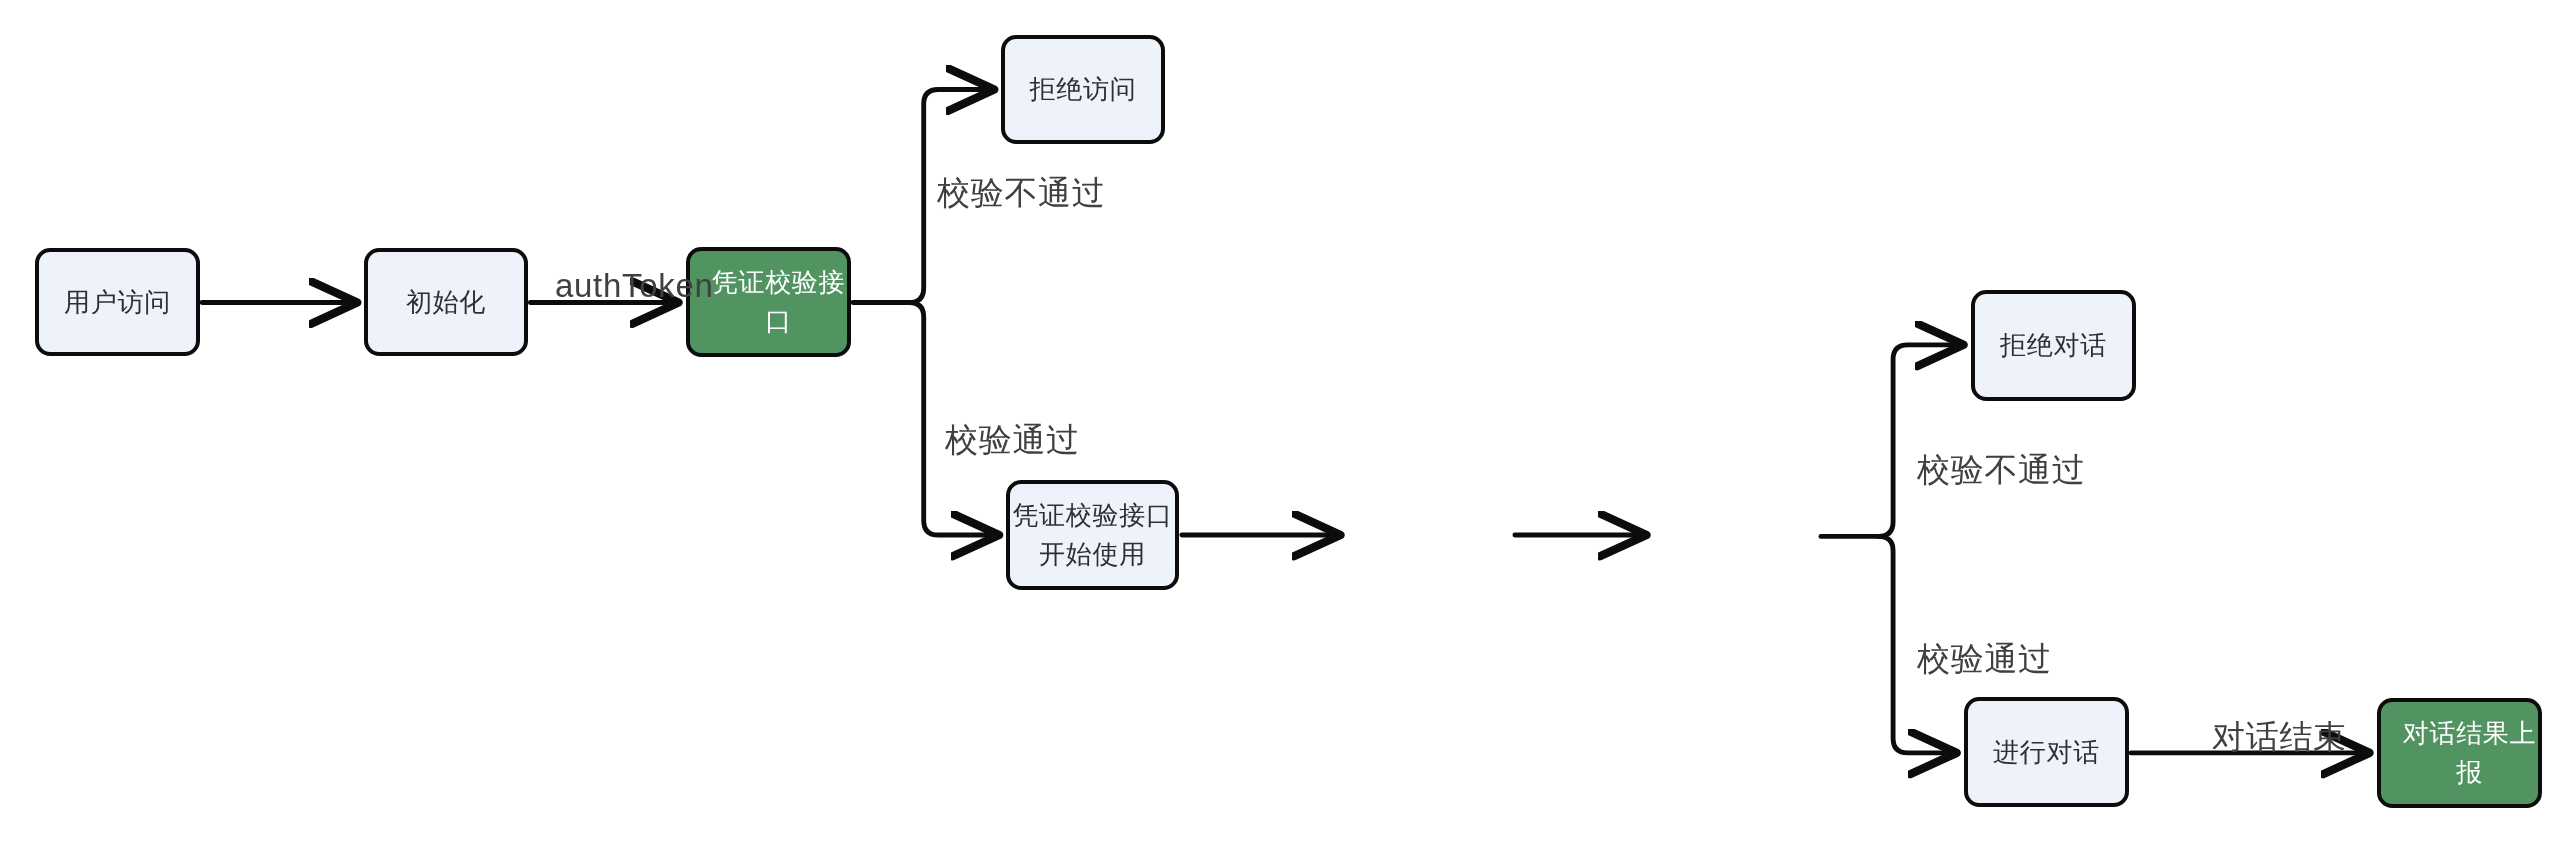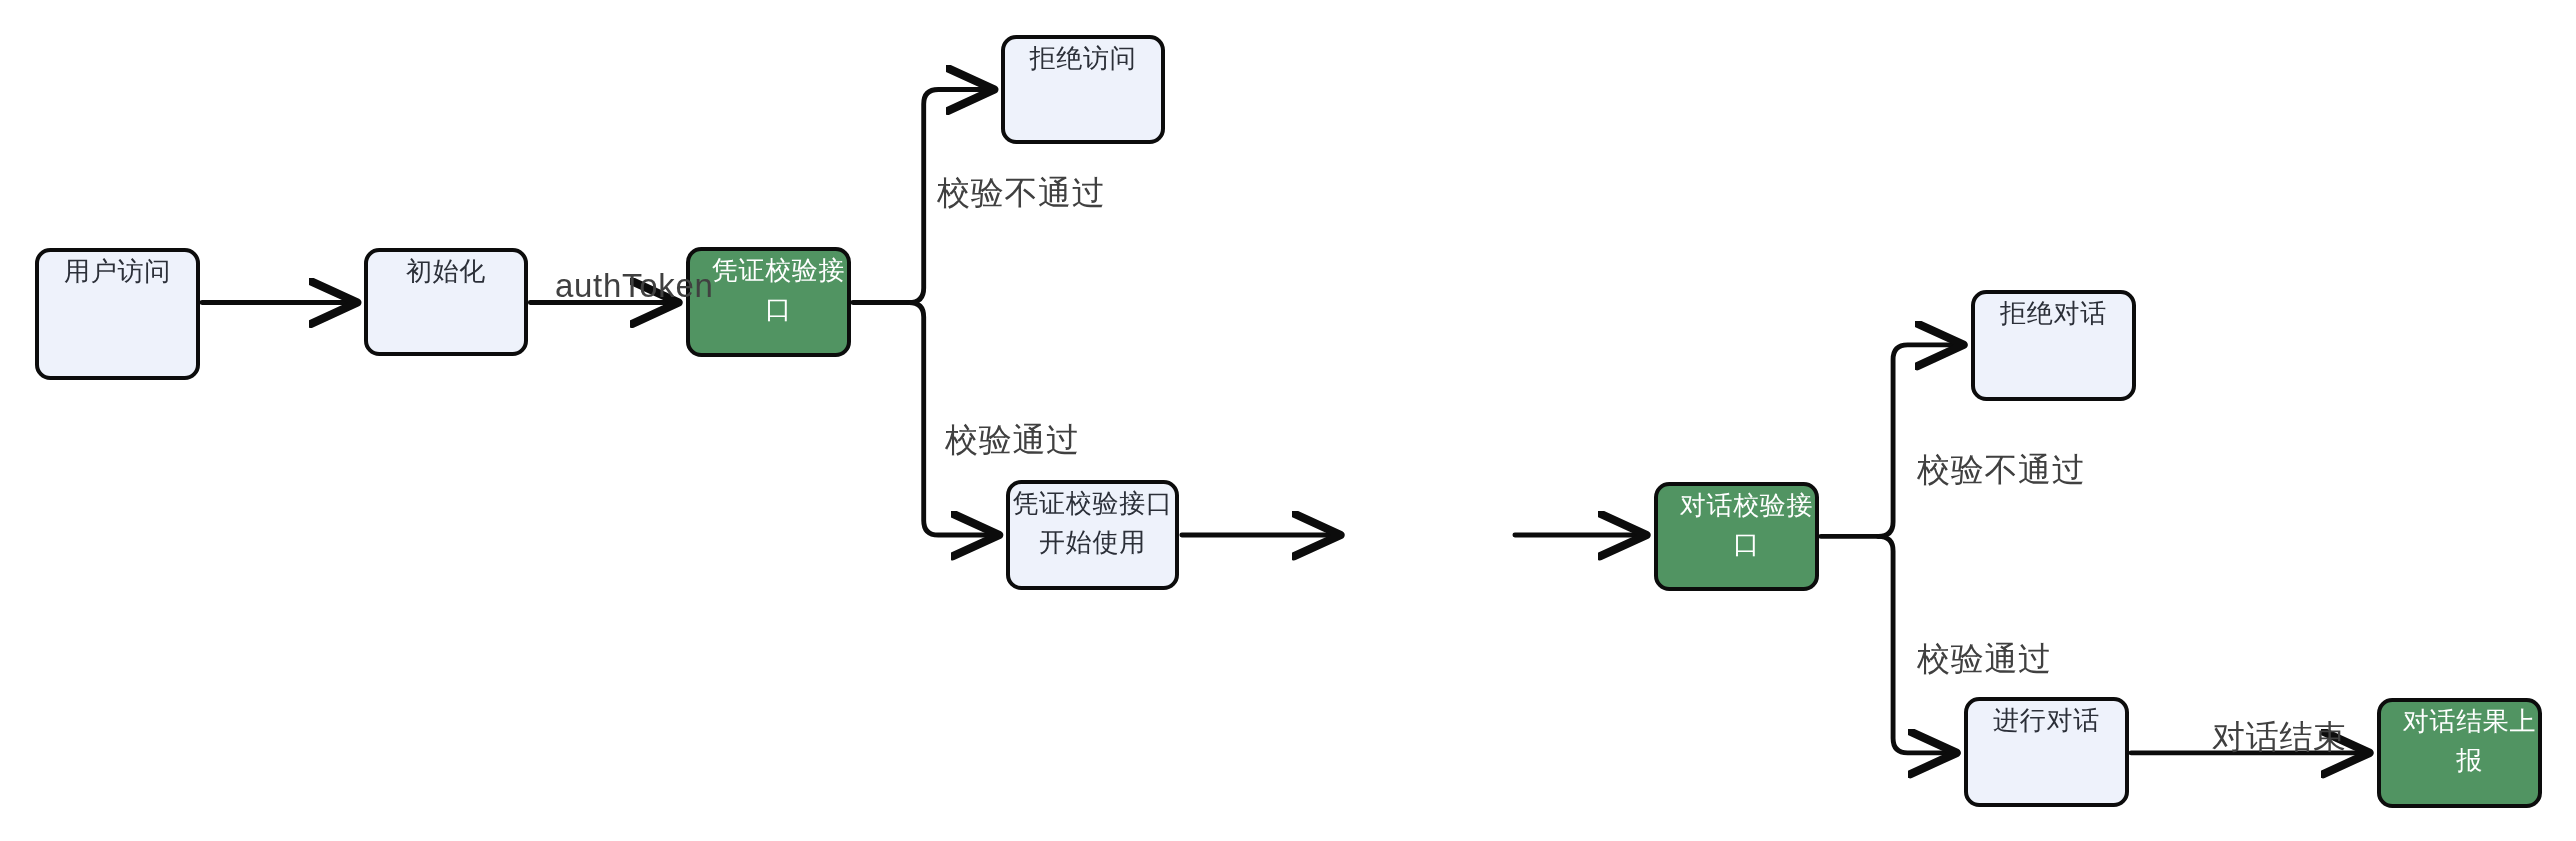--- a/index.html
+++ b/index.html
@@ -21,20 +21,21 @@
     top: 0;
     width: 2576px;
     height: 841px;
   }
   .node {
     position: absolute;
     box-sizing: border-box;
     border: 4.2px solid #0c0c0c;
     border-radius: 15.3px;
     display: flex;
+    align-items: center;
     justify-content: center;
     text-align: center;
     line-height: 1.5;
     letter-spacing: 0.7px;
   }
   .node.fill-light {
     background: #eef2fb;
     color: #2b2f38;
   }
   .node.fill-green {
@@ -86,21 +87,21 @@
       <path d="M 2624,773 L 2707,773"></path>
 
       <path d="M 2707,773 Q 2728,773 2728,752 L 2728,518 Q 2728,497 2749,497 L 2827,497" marker-end="url(#arrowhead)"></path>
 
       <path d="M 2707,773 Q 2728,773 2728,794 L 2728,1064 Q 2728,1085 2749,1085 L 2817,1085" marker-end="url(#arrowhead)"></path>
 
       <path d="M 3071,1085 L 3412,1085" marker-end="url(#arrowhead)"></path>
     </g>
   </svg>
 
-  <div class="node fill-light" style="left:35px; top:248px; width:165px; height:132px;">
+  <div class="node fill-light" style="left:35px; top:248px; width:165px; height:108px;">
     <span class="node-label">用户访问</span>
   </div>
 
   <div class="node fill-light" style="left:364px; top:248px; width:164px; height:108px;">
     <span class="node-label">初始化</span>
   </div>
 
   <div class="node fill-green" style="left:686px; top:247px; width:165px; height:110px;">
     <span class="node-label">凭证校验接口</span>
   </div>
@@ -108,23 +109,20 @@
   <div class="node fill-light" style="left:1001px; top:35px; width:164px; height:109px;">
     <span class="node-label">拒绝访问</span>
   </div>
 
   <div class="node fill-light" style="left:1006px; top:480px; width:173px; height:110px;">
     <span class="node-label">凭证校验接口
 开始使用</span>
   </div>
 
 
-  <div class="node fill-green" style="left:1654px; top:482px; width:165px; height:109px;">
-    <span class="node-label">对话校验接口</span>
-  </div>
 
   <div class="node fill-light" style="left:1971px; top:290px; width:165px; height:111px;">
     <span class="node-label">拒绝对话</span>
   </div>
 
   <div class="node fill-green" style="left:2377px; top:698px; width:165px; height:110px;">
     <span class="node-label">对话结果上报</span>
   </div>
 
   <div class="node fill-light" style="left:1964px; top:697px; width:165px; height:110px;">

